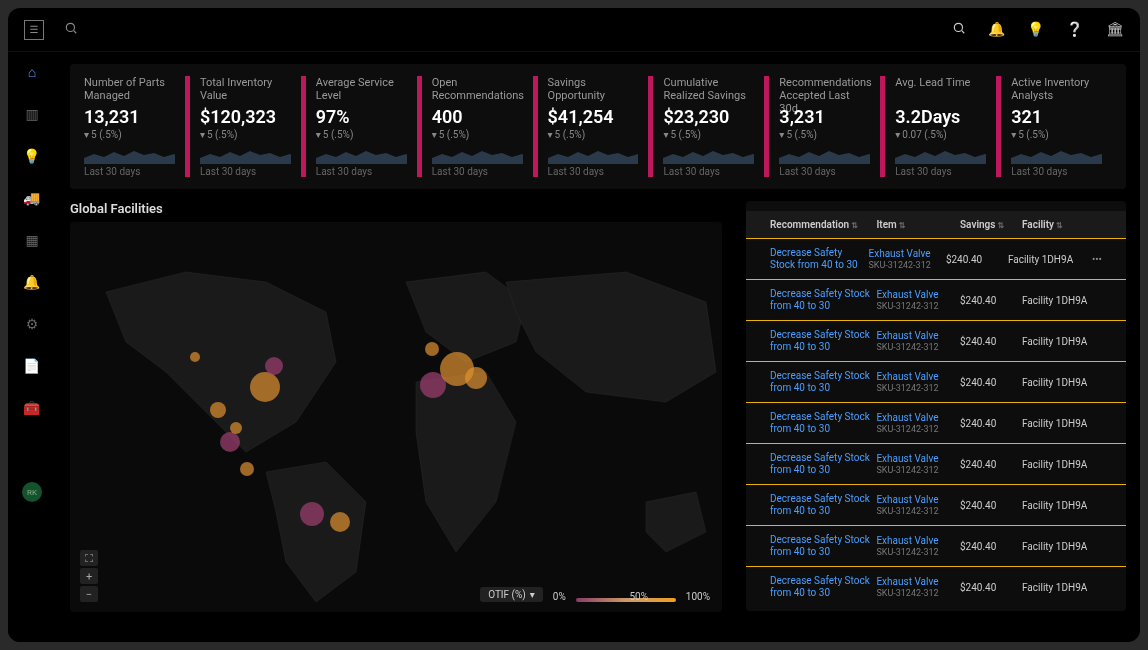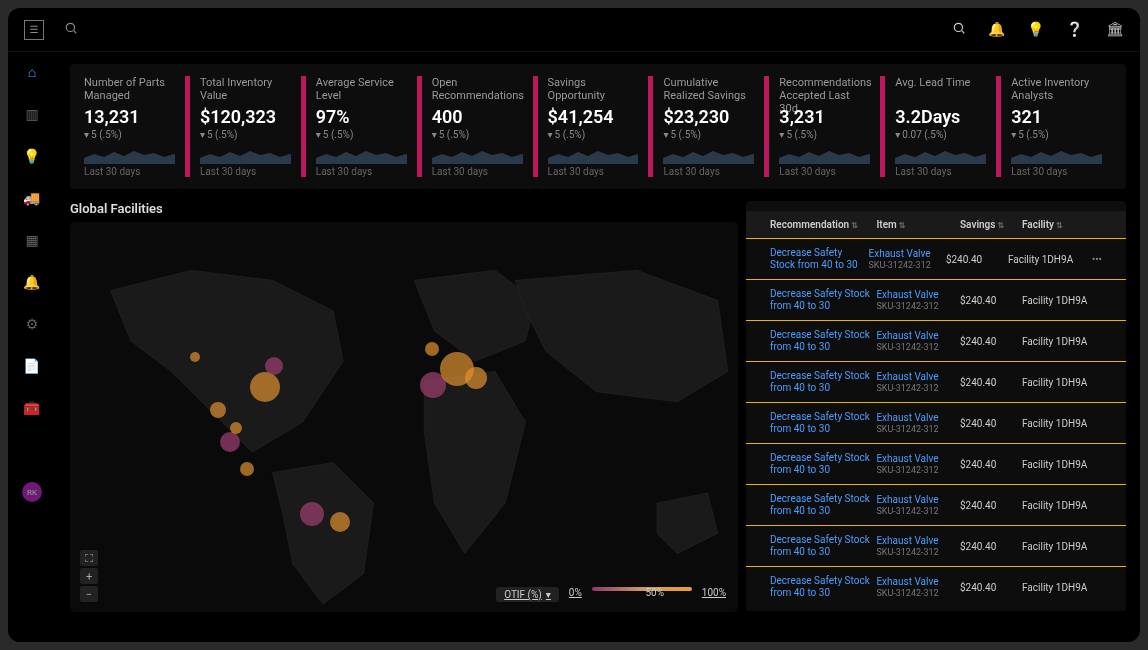--- a/index.html
+++ b/index.html
@@ -9,38 +9,38 @@
 .topbar .logo { width:20px;height:20px;border:1px solid #777;display:flex;align-items:center;justify-content:center;font-size:10px;color:#888;margin-right:20px;}
 .topbar .search-icon { color:#888;margin-right:8px;}
 .topbar input { background:transparent;border:none;color:#ccc;font-size:12px;width:300px;outline:none;}
 .topbar input::placeholder{color:#888;}
 .topbar .right{margin-left:auto;display:flex;gap:22px;color:#ccc;}
 .topbar .right span{cursor:pointer;font-size:14px;}
 .layout{display:flex;height:calc(100% - 44px);}
 .sidebar{width:48px;background:#000;display:flex;flex-direction:column;align-items:center;padding-top:12px;gap:26px;}
 .sidebar .ico{width:16px;height:16px;color:#666;cursor:pointer;display:flex;align-items:center;justify-content:center;font-size:14px;}
 .sidebar .ico.active{color:#4a9eff;}
-.sidebar .avatar{margin-top:auto;margin-bottom:140px;width:20px;height:20px;border-radius:50%;background:#701a75;font-size:8px;display:flex;align-items:center;justify-content:center;color:#8a8;}
+.sidebar .avatar{margin-top:auto;margin-bottom:140px;width:20px;height:20px;border-radius:50%;background:#14532d;font-size:8px;display:flex;align-items:center;justify-content:center;color:#8a8;}
 .main{flex:1;padding:12px 14px;overflow:hidden;}
 .kpi-panel{background:#0d0d0d;border-radius:4px;padding:12px 14px;}
 .kpi-title{color:#ddd;font-size:13px;font-weight:600;margin-bottom:10px;}
 .kpi-row{display:flex;gap:0;}
 .kpi{flex:1;border-left:5px solid #be185d;padding:0 10px;min-width:0;}
 .kpi:first-child{border-left:none;padding-left:0;}
 .kpi-label{color:#999;font-size:11px;line-height:1.2;height:28px;}
 .kpi-value{color:#fff;font-size:18px;font-weight:600;margin-top:2px;}
 .kpi-delta{color:#888;font-size:10px;margin-top:2px;}
 .kpi-delta::before{content:"▾";margin-right:2px;}
 .kpi-spark{height:20px;margin-top:4px;}
 .kpi-foot{color:#666;font-size:10px;margin-top:2px;}
-.midrow{display:flex;gap:8px;margin-top:12px;height:410px;}
+.midrow{display:flex;gap:24px;margin-top:12px;height:410px;}
 .mapcard{flex:1;position:relative;}
 .map-title{color:#ddd;font-size:13px;font-weight:600;margin-bottom:6px;}
 .mapbox{background:#0a0a0a;height:390px;border-radius:4px;position:relative;overflow:hidden;}
-.map-legend{position:absolute;bottom:10px;right:12px;display:flex;align-items:flex-start;gap:10px;color:#ccc;font-size:10px;text-decoration:underline;}
+.map-legend{position:absolute;bottom:10px;right:12px;display:flex;align-items:flex-end;gap:10px;color:#ccc;font-size:10px;}
 .grad{width:100px;height:4px;background:linear-gradient(90deg,#8a3a6a,#c96,#f0a020);border-radius:2px;}
 .map-btn{background:#222;color:#ccc;padding:2px 8px;border-radius:3px;font-size:10px;display:flex;align-items:center;gap:4px;}
 .zoomctl{position:absolute;bottom:10px;left:10px;display:flex;flex-direction:column;gap:2px;}
 .zoomctl div{width:18px;height:16px;background:#222;color:#aaa;font-size:11px;display:flex;align-items:center;justify-content:center;cursor:pointer;border-radius:2px;}
 .tablecard{width:380px;background:#0d0d0d;border-radius:4px;padding:10px 0px 0 0px;display:flex;flex-direction:column;}
 .tablehead{display:flex;justify-content:space-between;align-items:center;padding:0 12px 8px 12px;}
 .tablehead .t{color:#ddd;font-size:12px;font-weight:600;}
 .tablehead .v{color:#4a9eff;font-size:11px;cursor:pointer;}
 .thead,.trow{display:flex;align-items:center;padding:8px 24px;font-size:10px;}
 .thead{background:#1a1a1a;color:#ccc;font-weight:600;}

